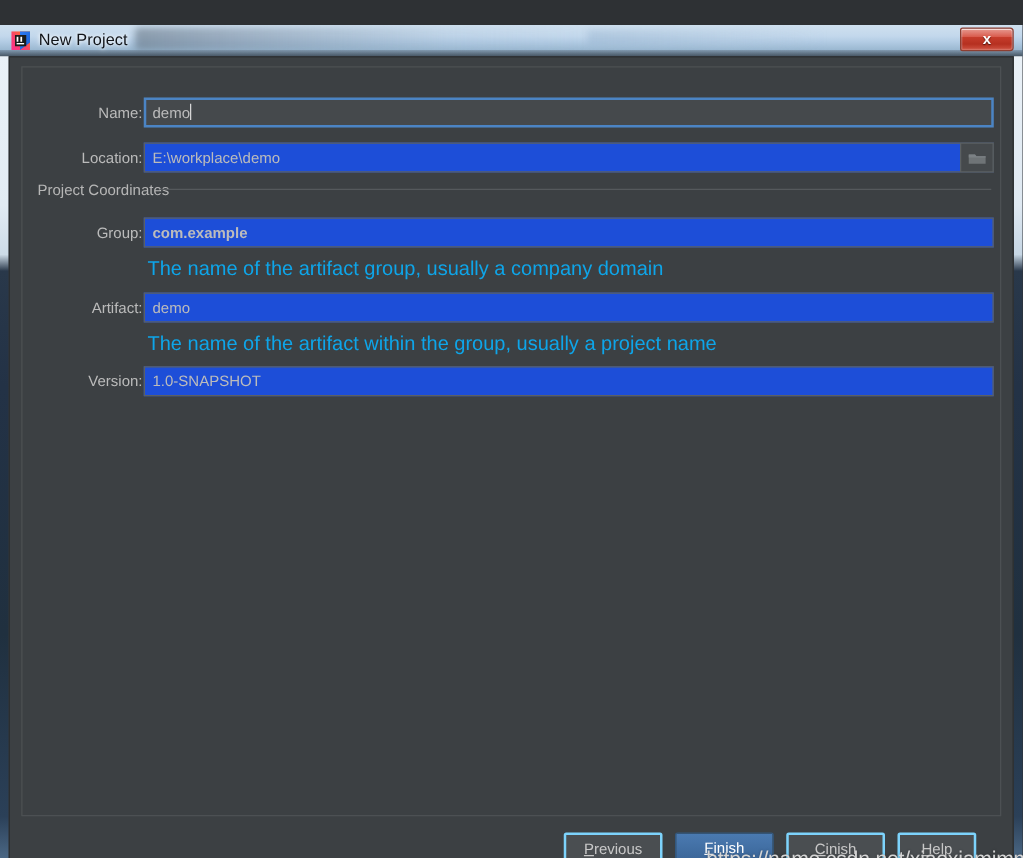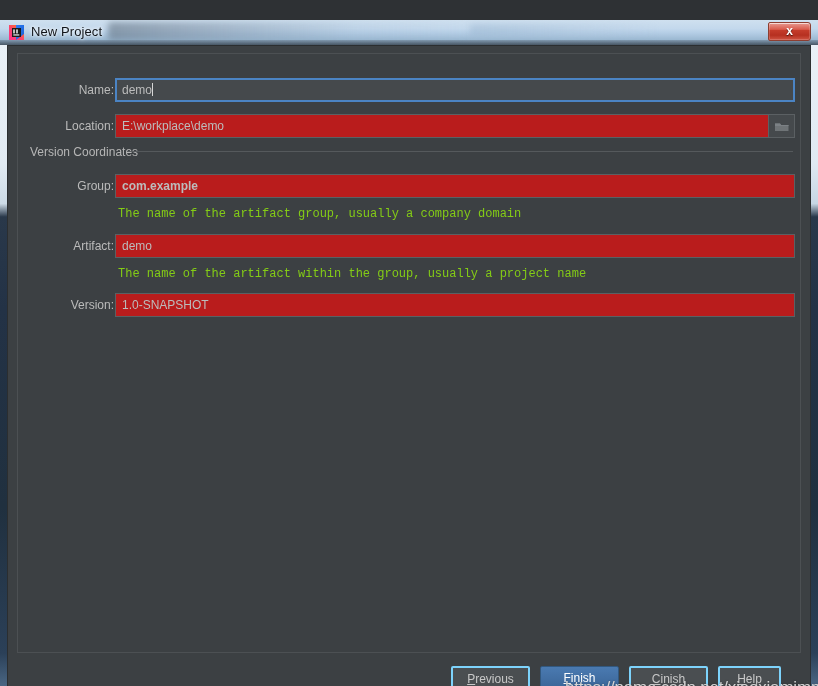--- a/index.html
+++ b/index.html
@@ -157,21 +157,21 @@
     position: absolute;
     font-size: 12px;
     color: #bbbbbb;
     text-align: right;
     line-height: 24px;
     white-space: nowrap;
   }
   .field {
     position: absolute;
     box-sizing: border-box;
-    background: #b91c1c;
+    background: #1d4ed8;
     border: 1px solid #5b6063;
     color: #bcbcbc;
     font-size: 12px;
     font-family: "Liberation Sans", sans-serif;
     padding: 0 0 0 6px;
     line-height: 22px;
     height: 24px;
     white-space: nowrap;
     overflow: hidden;
   }
@@ -185,24 +185,23 @@
     display: inline-block;
     width: 1px;
     height: 13px;
     background: #d6d6d6;
     vertical-align: -2px;
     margin-left: 0px;
   }
 
   .hint {
     position: absolute;
-    font-size: 12px;
-    color: #84cc16;
-    white-space: nowrap;
-    font-family: Liberation Mono, monospace;
+    font-size: 16px;
+    color: #0ea5e9;
+    white-space: nowrap;
   }
 
   
   .browse-btn {
     position: absolute;
     width: 27px;
     height: 24px;
     box-sizing: border-box;
     background: #45494c;
     border: 1px solid #5b6063;
@@ -316,21 +315,21 @@
 
       <div class="flabel" style="left:14px; top:60px; width:82px;">Location:</div>
       <div class="field" style="left:97px; top:60px; width:680px;">E:\workplace\demo</div>
       <div class="browse-btn" style="left:750px; top:60px;">
         <svg class="folder-icon" width="16" height="12" viewBox="0 0 16 12">
           <path d="M1 2.5 L6 2.5 L7.2 4 L14.5 4 L14.5 10 L1 10 Z" fill="#6f7477"></path>
           <path d="M1 2.5 L6 2.5 L7.2 4 L14.5 4 L14.5 5 L1 5 Z" fill="#7c8185"></path>
         </svg>
       </div>
 
-      <div class="group-title" style="left:12px; top:91px;">Version Coordinates</div>
+      <div class="group-title" style="left:12px; top:91px;">Project Coordinates</div>
       <div class="group-line" style="left:110px; top:97px; width:665px;"></div>
 
       <div class="flabel" style="left:14px; top:120px; width:82px;">Group:</div>
       <div class="field" style="left:97px; top:120px; width:680px;font-weight:bold;">com.example</div>
       <div class="hint" style="left:100px; top:153px;">The name of the artifact group, usually a company domain</div>
 
       <div class="flabel" style="left:14px; top:180px; width:82px;">Artifact:</div>
       <div class="field" style="left:97px; top:180px; width:680px;">demo</div>
       <div class="hint" style="left:100px; top:213px;">The name of the artifact within the group, usually a project name</div>
 

